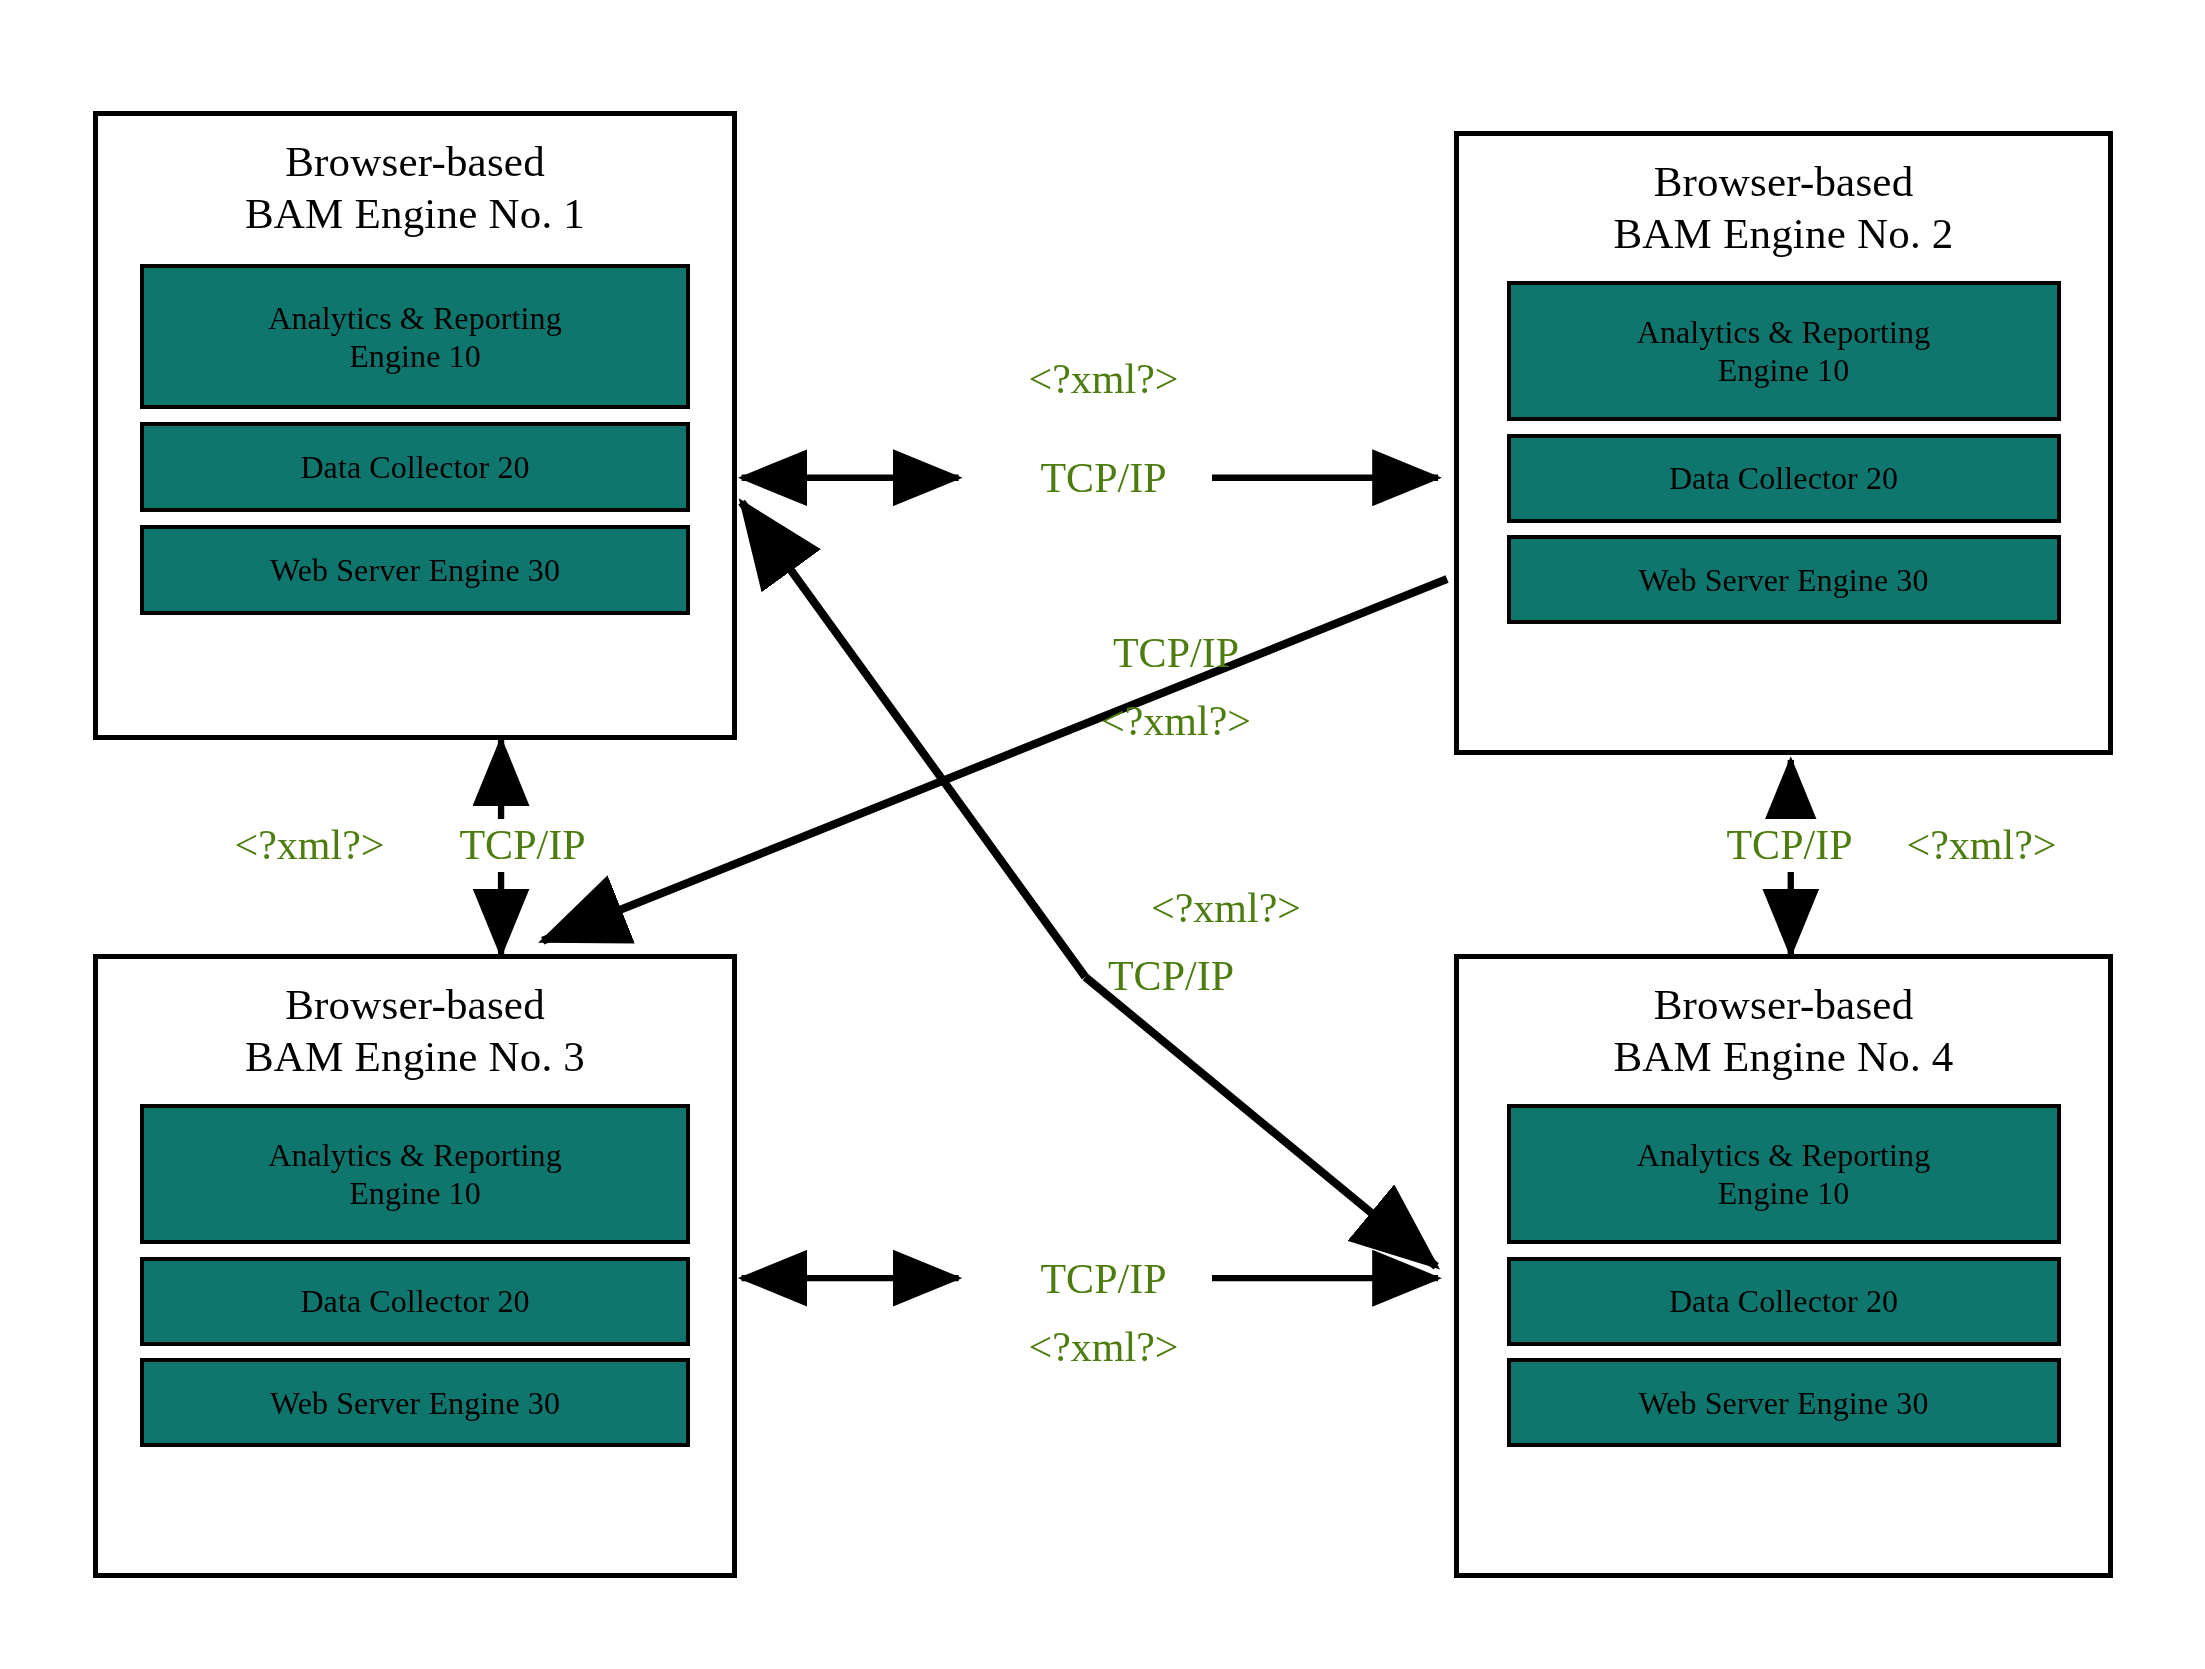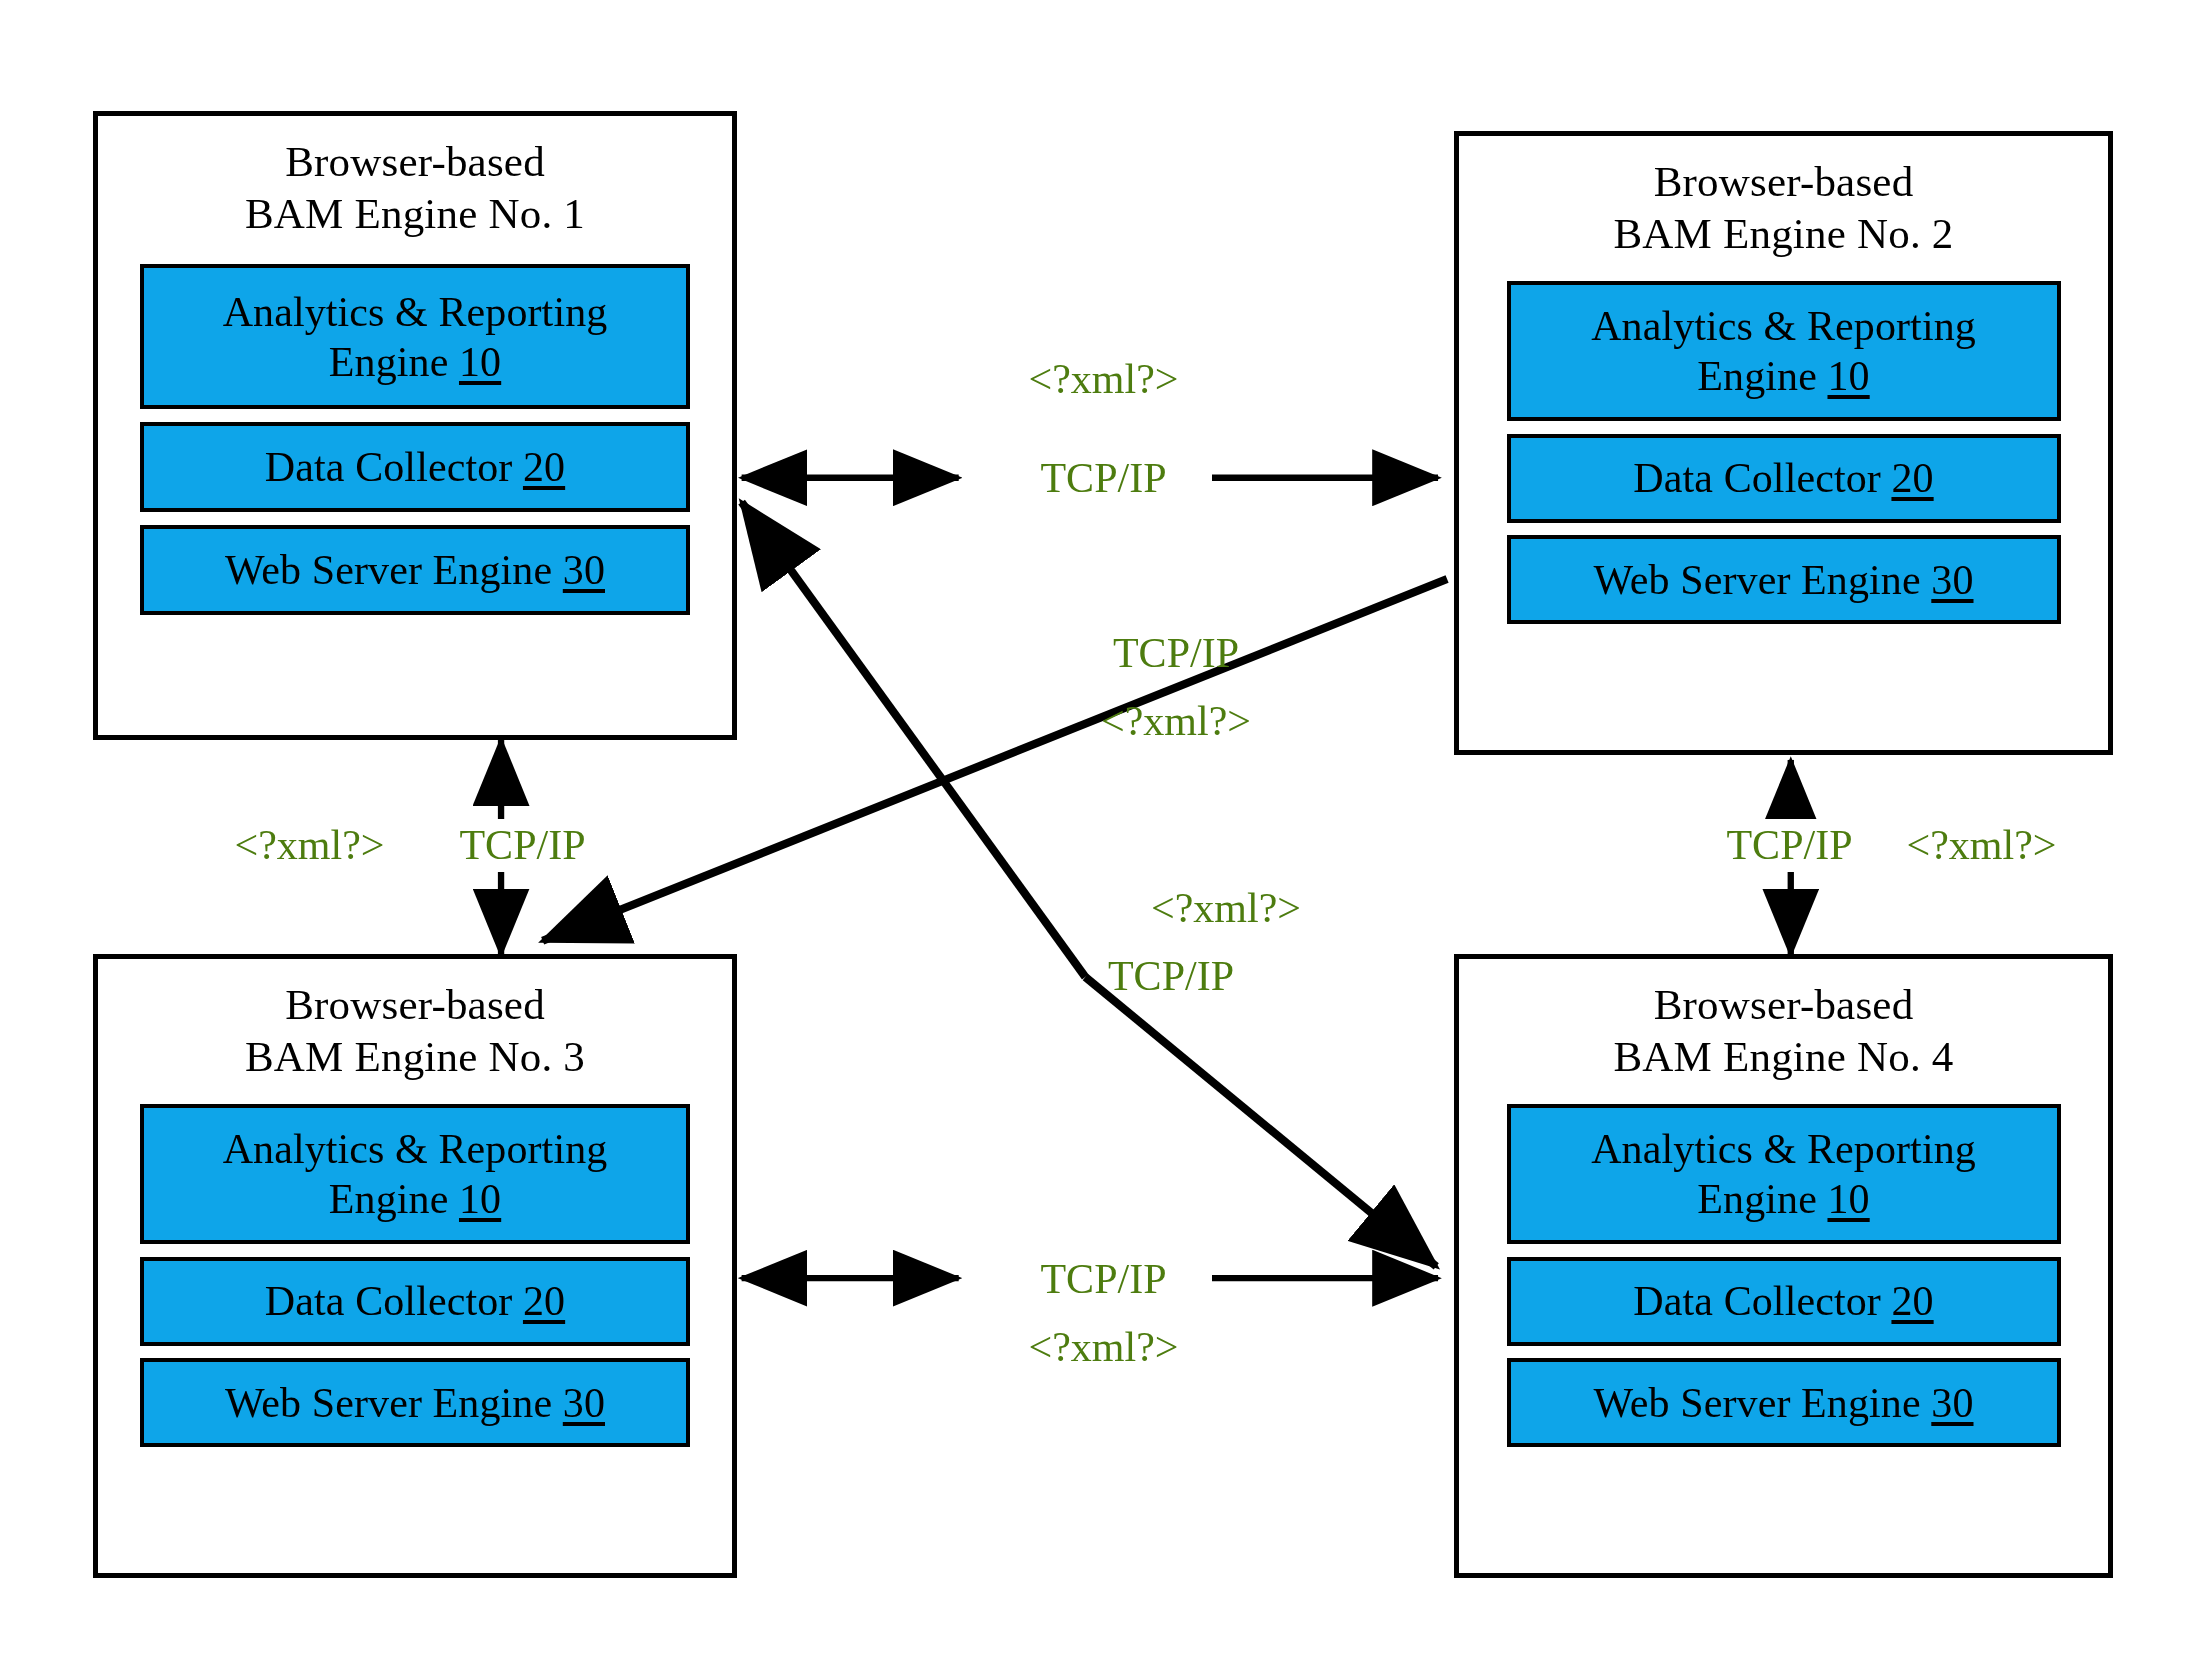--- a/index.html
+++ b/index.html
@@ -47,32 +47,31 @@
   .subbox-stack {
     width: 100%;
     display: flex;
     flex-direction: column;
     align-items: center;
     gap: 12.7px;
   }
   .subbox {
     box-sizing: border-box;
     border: 4.5px solid #000000;
-    background: #0ea5e9;
+    background: #0f766e;
     text-align: center;
-    font-size: 42px;
+    font-size: 32px;
     line-height: 1.20;
     display: flex;
     align-items: center;
     justify-content: center;
     white-space: pre-line;
     letter-spacing: 0.1px;
   }
   .subbox .ref {
-    text-decoration: underline;
     text-underline-offset: 4.5px;
   }
   .conn-label {
     position: absolute;
     font-size: 42px;
     line-height: 1.25;
     white-space: pre;
     color: #4d7c0f;
     text-align: center;
   }

